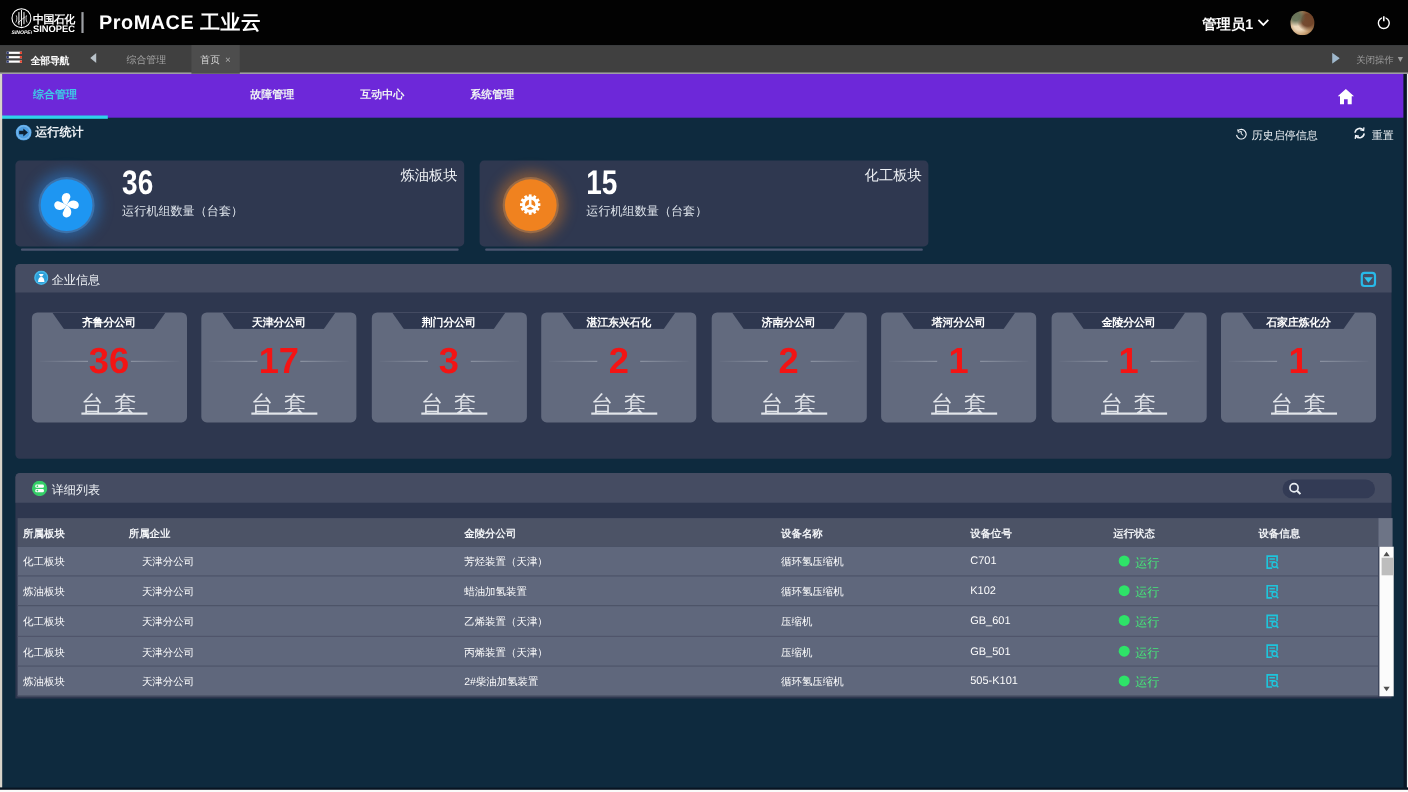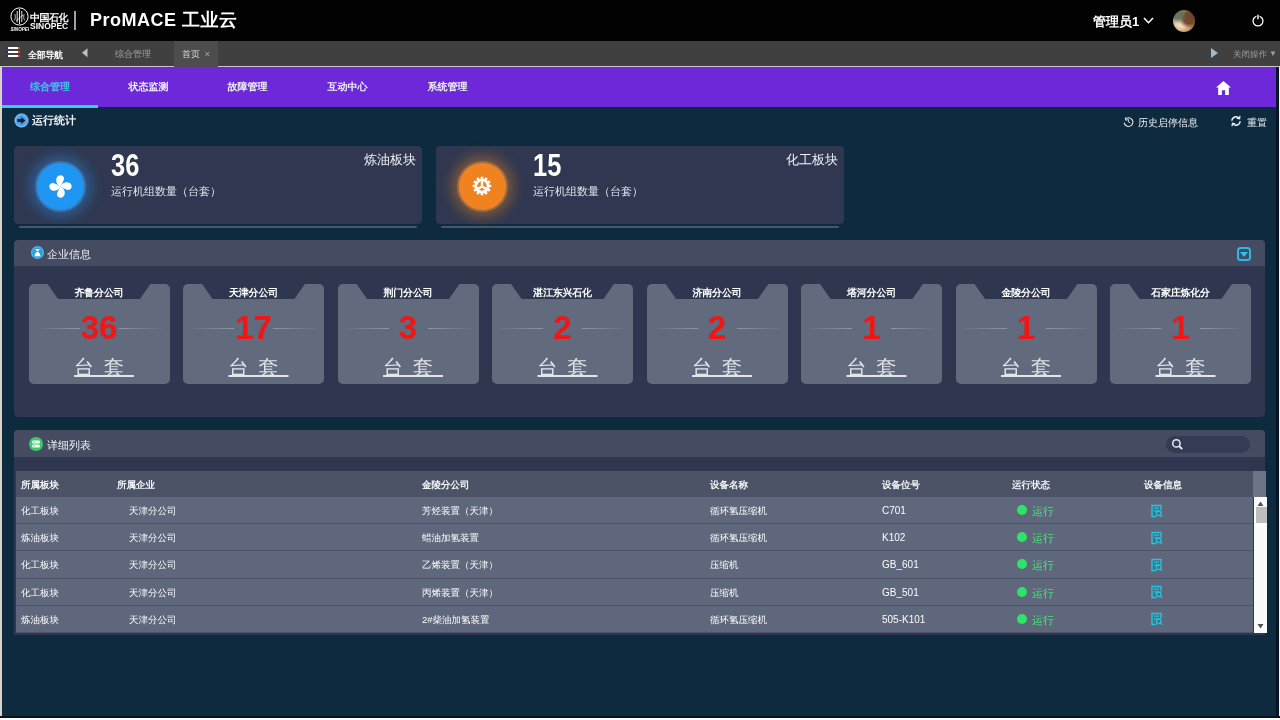--- a/index.html
+++ b/index.html
@@ -144,21 +144,20 @@
   <div id="tab-home" class="tb-tab">首页 <span class="x">×</span></div>
   <svg class="abs" style="left:1211px;top:7px;z-index:6" width="7" height="10" viewBox="0 0 7 10">
       <path d="M0 0 L7 5 L0 10 Z" fill="#9fb8cc"></path>
     </svg>
   <div id="tb-close">关闭操作</div>
   <div id="tb-caret">▼</div>
 </div>
 
 <div id="nav">
   <div class="nav-tab active" style="left:-1.5px">综合管理</div>
-  <div class="nav-tab" style="left:97px">状态监测</div>
   <div class="nav-tab" style="left:196px">故障管理</div>
   <div class="nav-tab" style="left:296px">互动中心</div>
   <div class="nav-tab" style="left:396px">系统管理</div>
   <div id="nav-underline"></div>
   <svg id="nav-home" width="15" height="14" viewBox="0 0 17 16">
       <path d="M8.5 0 L17 7.5 H14.6 V16 H10.4 v-5.5 H6.6 V16 H2.4 V7.5 H0 Z" fill="#fff"></path>
     </svg>
 </div>
 
 <div id="edge-l"></div>

